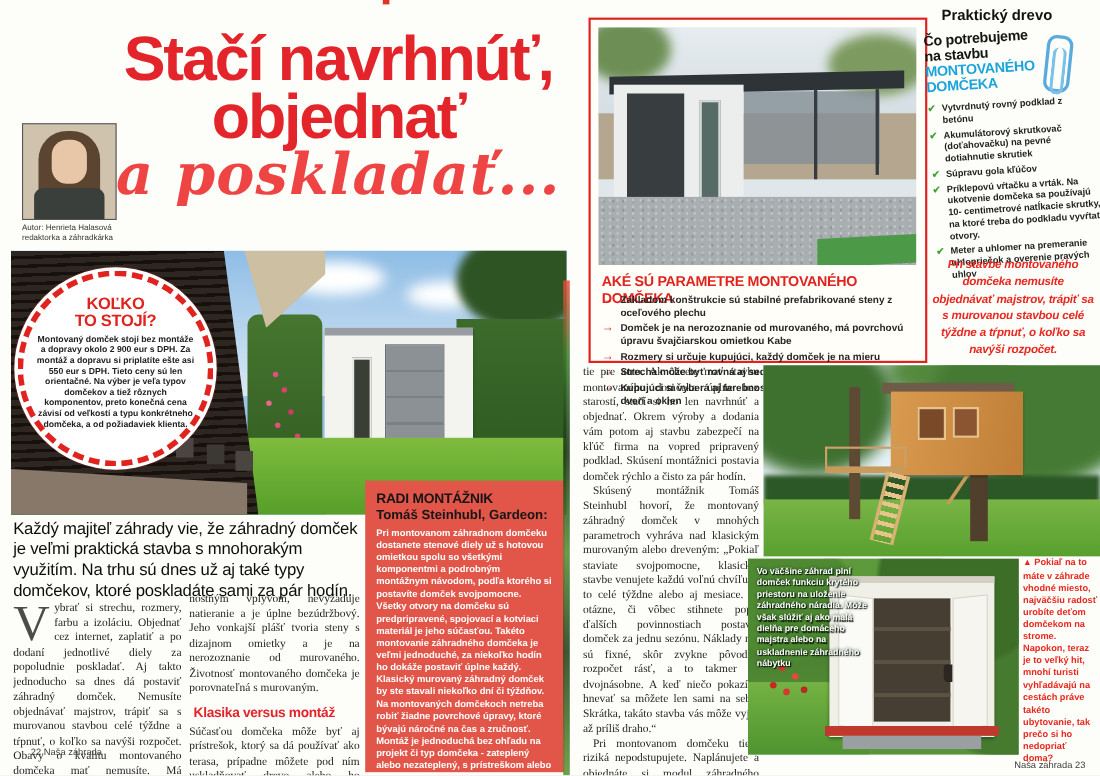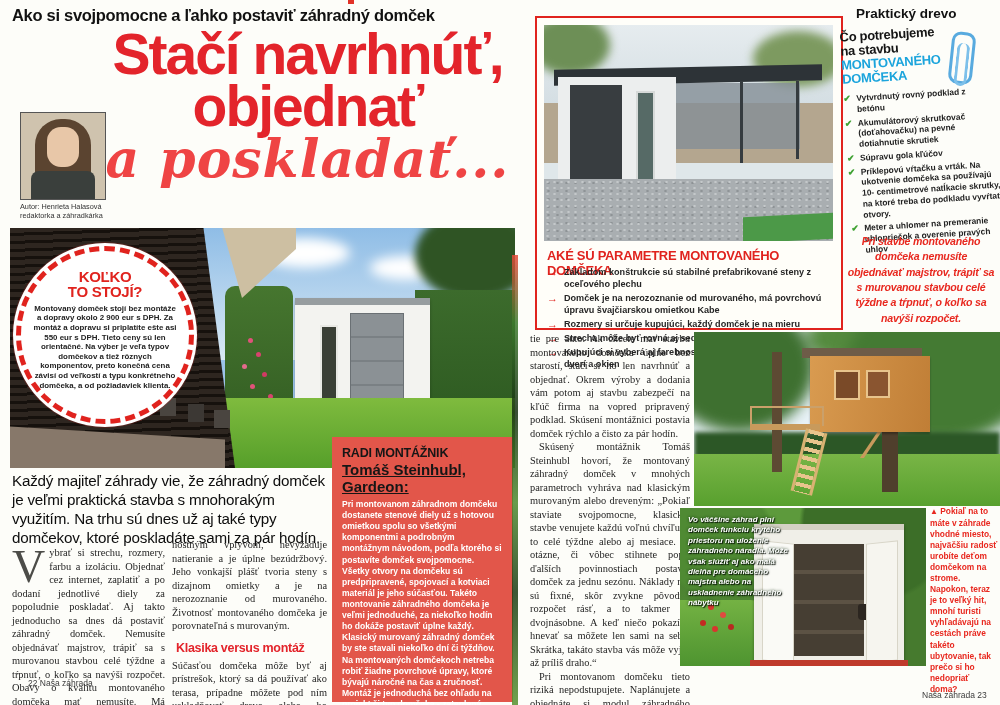--- a/index.html
+++ b/index.html
@@ -44,21 +44,21 @@
   .cost-title{color:#e0231e;font-weight:800;font-size:15px;line-height:1.02;letter-spacing:-.3px;margin-top:2px;}
   .cost-body{font-size:7.9px;font-weight:bold;color:#222;line-height:1.22;margin-top:4px;}
   .intro{left:12px;top:472px;width:318px;font-size:15.2px;font-weight:normal;line-height:1.24;letter-spacing:-.2px;color:#0d0d0d;}
   .bodycol{font-family:"Liberation Serif",serif;font-size:10.4px;line-height:1.3;text-align:justify;color:#1e1e1e;}
   .col1{left:12px;top:546px;width:153px;}
   .col2{left:172px;top:538px;width:155px;}
   .dropcap{float:left;font-family:"Liberation Serif",serif;font-size:46px;line-height:.8;color:#4c4c48;margin:3px 4px 0 0;}
   .subhead-red{color:#e3242b;font-family:"Liberation Sans",sans-serif;font-weight:800;font-size:12.5px;margin:7px 4px 3px;letter-spacing:-.3px;}
   .advisor{left:332px;top:437px;width:181px;height:265px;background:#e2564a;padding:9px 10px;box-sizing:border-box;}
   .advisor-title{font-size:12.5px;font-weight:800;color:#161616;letter-spacing:-.2px;}
-  .advisor-sub{font-size:15px;font-weight:800;color:#161616;margin-top:1px;text-decoration:underline;}
+  .advisor-sub{font-size:12px;font-weight:800;color:#161616;margin-top:1px;}
   .advisor-body{font-size:8.55px;font-weight:600;color:#fff;line-height:1.3;margin-top:4px;}
   .footer-l{left:28px;top:678px;font-size:8.5px;color:#3c3c3c;}
   .gutter{left:512px;top:255px;width:6px;height:450px;
      background:linear-gradient(#e84a3a,#3c7a2c 15%,#173012 35%,#4d8a2f 55%,#1c3a14 75%,#57922f);opacity:.85;}
   
   .corner-label{left:856px;top:6px;font-size:13.5px;font-weight:bold;color:#111;}
   .paperclip{left:950px;top:32px;width:18px;height:46px;border:3px solid #58aadf;border-radius:9px;transform:rotate(6deg);}
   .paperclip::after{content:"";position:absolute;left:3px;top:8px;width:7px;height:40px;border:3px solid #7dc0ea;border-radius:7px;border-top:none;}
   .params-box{left:535px;top:16px;width:308px;height:314px;border:2.5px solid #e0231e;background:#fffef9;box-sizing:border-box;}
   .pb-photo{position:absolute;left:7px;top:7px;width:289px;height:216px;background:#dfe7ea;overflow:hidden;}
@@ -101,26 +101,26 @@
   .tp-trunk2{position:absolute;left:78px;top:20px;width:10px;height:120px;background:#5d4a33;}
   .tp-cabin{position:absolute;left:116px;top:24px;width:120px;height:76px;background:linear-gradient(100deg,#d99b50,#c07e36);box-shadow:0 2px 2px rgba(0,0,0,.3);}
   .tp-roof{position:absolute;left:108px;top:16px;width:120px;height:10px;background:#6e5c48;}
   .tp-win{position:absolute;left:140px;top:38px;width:22px;height:26px;background:#7a4a28;border:2px solid #e8c48c;}
   .tp-win2{position:absolute;left:172px;top:38px;width:20px;height:24px;background:#8a5530;border:2px solid #e8c48c;}
   .tp-plat{position:absolute;left:56px;top:92px;width:70px;height:6px;background:#c89a5c;}
   .tp-rail{position:absolute;left:56px;top:74px;width:70px;height:18px;border-top:2px solid #caa06a;border-left:2px solid #caa06a;border-right:2px solid #caa06a;}
   .tp-ladder{position:absolute;left:104px;top:98px;width:16px;height:64px;transform:rotate(14deg);
      background:repeating-linear-gradient(180deg,#e8c48c 0 4px,transparent 4px 9px);border-left:3px solid #d8b272;border-right:3px solid #d8b272;}
   .tp-strut{position:absolute;left:176px;top:96px;width:42px;height:30px;border-left:4px solid #c89a5c;transform:skewX(-34deg);}
-  .shed-photo{left:680px;top:508px;width:246px;height:158px;overflow:hidden;
+  .shed-photo{left:680px;top:508px;width:246px;height:178px;overflow:hidden;
      background:radial-gradient(circle at 15% 20%,#4f8a33 0 22%,transparent 24%),
                 radial-gradient(circle at 80% 10%,#3c6e28 0 30%,transparent 32%),
                 radial-gradient(circle at 50% 5%,#5d9a3c 0 25%,transparent 27%),
                 radial-gradient(circle at 95% 60%,#467a2e 0 28%,transparent 30%),
-                linear-gradient(#3f7029,#59953a);font-style:italic;}
+                linear-gradient(#3f7029,#59953a);}
   .sp-lawn{position:absolute;left:0;bottom:0;width:110px;height:66px;background:linear-gradient(#74b243,#4e9430);border-radius:0 40px 0 0;}
   .sp-shed{position:absolute;left:74px;top:16px;width:150px;height:140px;background:#f0efe8;border-top:6px solid #d4d1c4;box-shadow:0 2px 3px rgba(0,0,0,.35);}
   .sp-int{position:absolute;left:40px;top:14px;width:70px;height:112px;background:#463e33;
      background-image:repeating-linear-gradient(180deg,transparent 0 26px,#5c5244 26px 30px);}
   .sp-can{position:absolute;left:64px;top:60px;width:24px;height:16px;background:#2c2620;border-radius:3px 3px 4px 4px;}
   .sp-doorL{position:absolute;left:8px;top:12px;width:30px;height:118px;background:#fafaf6;border:1px solid #d8d5c8;transform:skewY(6deg);}
   .sp-doorR{position:absolute;left:112px;top:12px;width:30px;height:118px;background:#f6f5ef;border:1px solid #d8d5c8;transform:skewY(-6deg);}
   .sp-base{position:absolute;left:70px;top:152px;width:158px;height:9px;background:#bf3a2c;}
   .sp-step{position:absolute;left:86px;top:161px;width:126px;height:12px;background:#9aa0a2;}
   .sp-flowers{position:absolute;left:28px;top:96px;width:6px;height:6px;border-radius:50%;background:#d8362e;
@@ -130,21 +130,20 @@
   .tree-caption{left:930px;top:506px;width:68px;color:#e8281f;font-weight:bold;font-size:8.4px;line-height:1.32;}
   .tri{color:#e8281f;font-size:8px;}
   .footer-r{left:922px;top:690px;font-size:8.5px;color:#3c3c3c;}
 </style>
 </head>
 <body>
 
 <div id="spread">
 
   <div class="abs reg-mark"></div>
-  <div class="abs kicker">Ako si svojpomocne a ľahko postaviť záhradný domček</div>
 
   <div class="abs title-block">
     <div class="title-red">Stačí navrhnúť,</div>
     <div class="title-red">objednať</div>
     <div class="title-script">a poskladať...</div>
   </div>
 
   <div class="abs author-box">
     <div class="author-photo">
       <div class="a-hair"></div>

